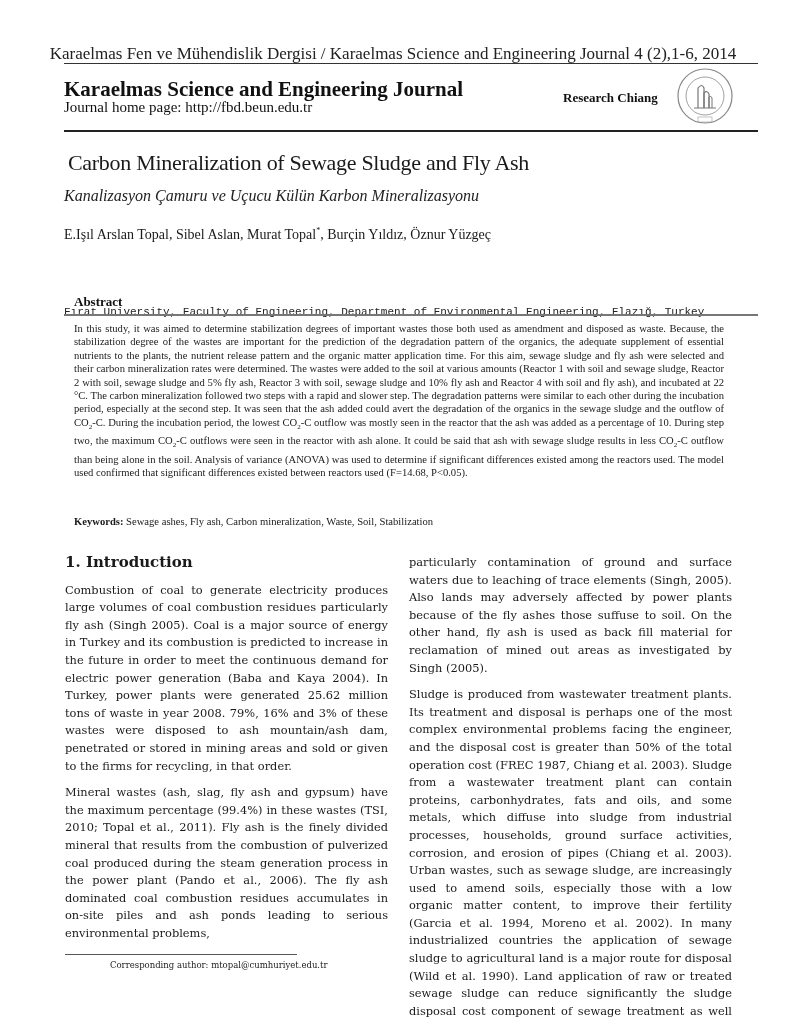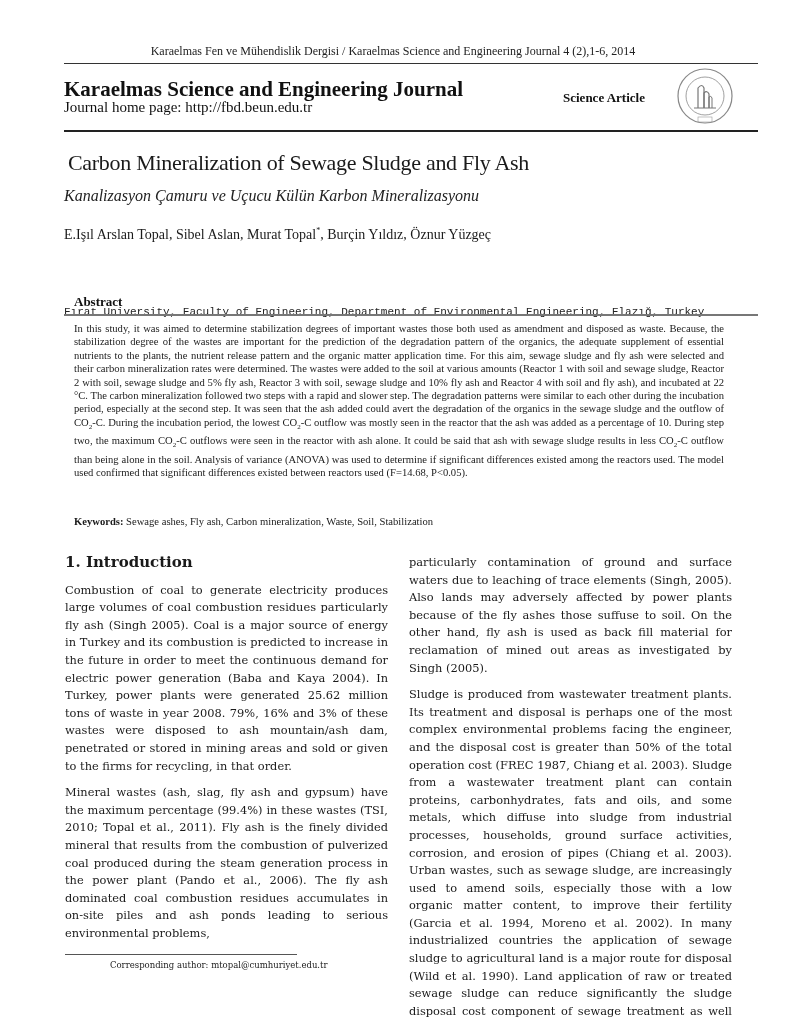--- a/index.html
+++ b/index.html
@@ -2,21 +2,21 @@
 <html><head>
   <meta charset="utf-8">
   <style>
     html, body { margin: 0; padding: 0; background: #ffffff; }
     body {
       width: 786px; height: 1024px; position: relative; overflow: hidden;
       font-family: "DejaVu Serif", "Liberation Serif", serif; color: #1a1a1a;
     }
     .running-head {
       position: absolute; top: 44px; left: 0; width: 786px; text-align: center;
-      font-family: "Liberation Serif", serif; font-size: 12px; color: #222;
+      font-family: "Liberation Serif", serif; font-size: 17px; color: #222;
     }
     .rule { position: absolute; left: 64px; width: 694px; background: #333; }
     .rule.top { top: 63px; height: 1px; }
     .rule.mid { top: 130px; height: 2px; background: #222; }
     .journal-block { position: absolute; top: 80px; left: 64px; font-family: "Liberation Serif", serif; }
     .journal-name { font-size: 21px; font-weight: bold; color: #111; line-height: 18px; }
     .journal-home { font-size: 15px; color: #111; line-height: 18px; }
     .article-type {
       position: absolute; top: 90px; left: 563px; font-family: "Liberation Serif", serif;
       font-size: 13px; font-weight: bold; color: #111;
@@ -72,21 +72,21 @@
 </head>
 <body>
 
 <div class="running-head">Karaelmas Fen ve Mühendislik Dergisi / Karaelmas Science and Engineering Journal 4 (2),1-6, 2014</div>
 <div class="rule top"></div>
 
 <div class="journal-block">
   <div class="journal-name">Karaelmas Science and Engineering Journal</div>
   <div class="journal-home">Journal home page: http://fbd.beun.edu.tr</div>
 </div>
-<div class="article-type">Science Article</div>
+<div class="article-type">Research Chiang</div>
 
 <div class="seal">
   <svg width="58" height="60" viewBox="0 0 58 60">
     <circle cx="29" cy="30" r="27" fill="none" stroke="#888" stroke-width="1.2"></circle>
     <circle cx="29" cy="30" r="19" fill="none" stroke="#888" stroke-width="0.8"></circle>
     <path d="M22 42 L22 22 Q26 17 28 22 L28 42" fill="none" stroke="#777" stroke-width="1.2"></path>
     <path d="M28 42 L28 27 Q31 24 33 28 L33 42" fill="none" stroke="#777" stroke-width="1.2"></path>
     <path d="M33 42 L33 31 Q35 29 36 32 L36 42" fill="none" stroke="#777" stroke-width="1"></path>
     <line x1="18" y1="42" x2="40" y2="42" stroke="#777" stroke-width="1"></line>
     <rect x="22" y="51" width="14" height="5" fill="none" stroke="#999" stroke-width="0.6"></rect>

